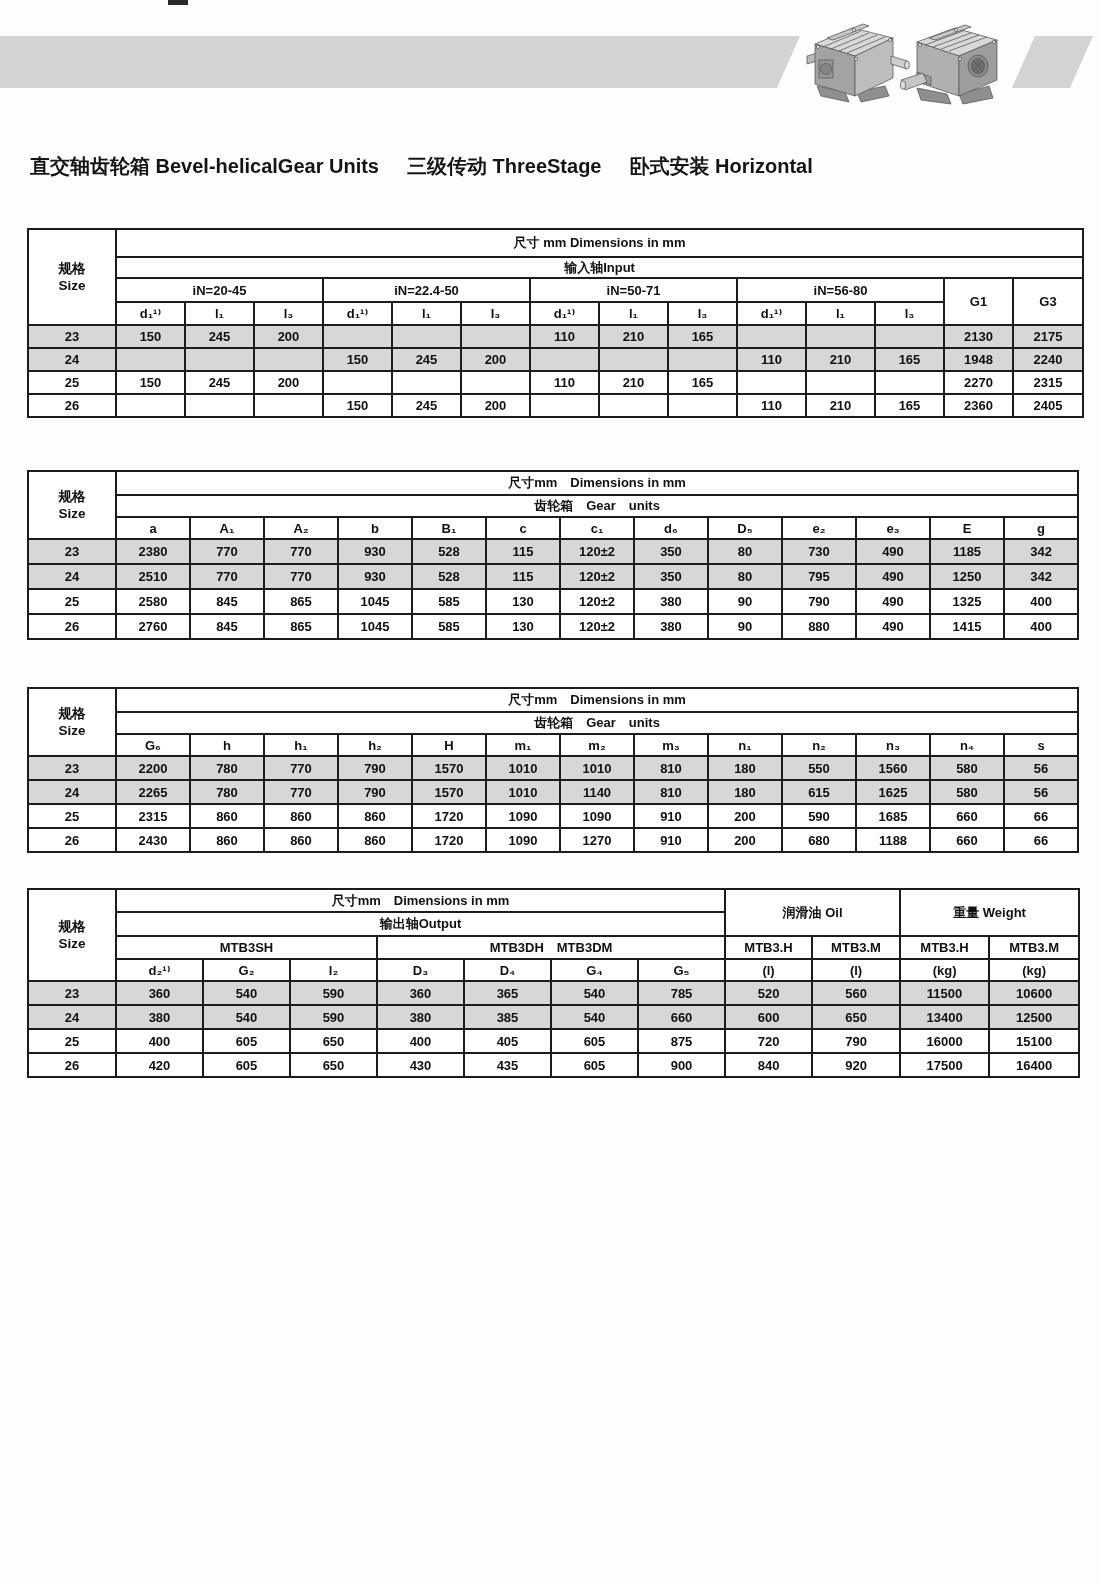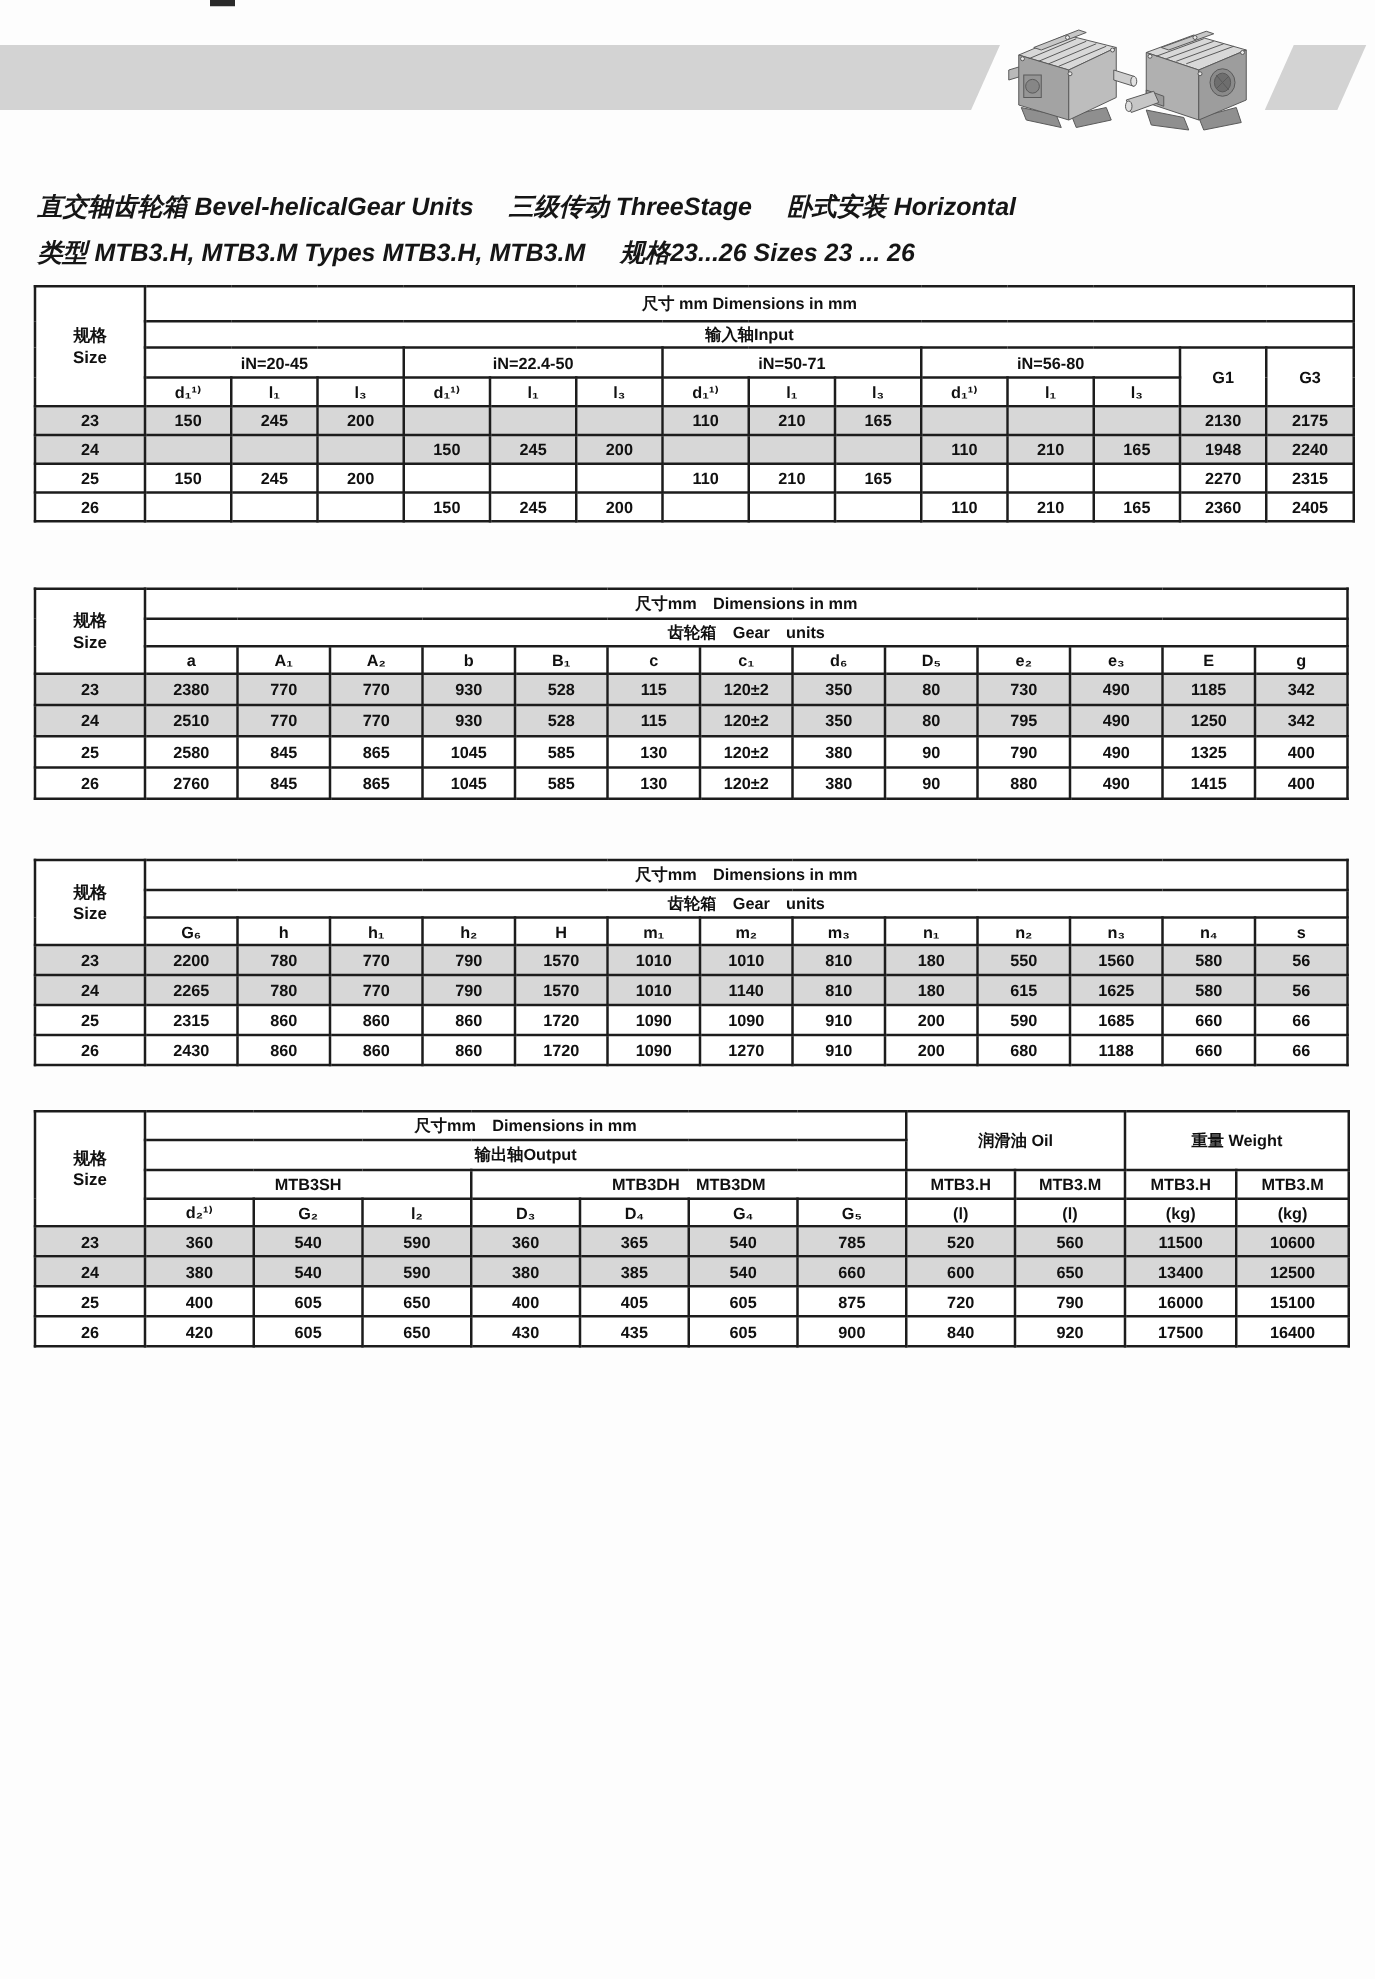--- a/index.html
+++ b/index.html
@@ -17,21 +17,21 @@
   .band-right { left:1035px; width:58px;  }
   .page-title {
     position:absolute; left:30px; top:44px; font-size:31px; line-height:36px;
     font-weight:bold; font-style:italic; letter-spacing:1px; color:#1c1c1c; white-space:nowrap;
   }
   .gearboxes { position:absolute; left:805px; top:16px; width:210px; height:100px; }
 
   
   .subtitle { position:absolute; left:30px; top:148px; font-size:20px; font-weight:bold; color:#151515; }
   .subtitle .line { height:37px; line-height:37px; white-space:nowrap; }
-  .subtitle .seg { margin-right:28px;font-style:italic; }
+  .subtitle .seg { margin-right:28px; }
   .subtitle .seg:last-child { margin-right:0; }
 
   
   table { position:absolute; border-collapse:collapse; table-layout:fixed; background:#ffffff; }
   th, td {
     border:2px solid #1c1c1c; text-align:center; vertical-align:middle;
     font-size:13px; font-weight:bold; color:#101010; padding:0 1px; overflow:hidden;
   }
   tbody tr:nth-child(-n+2) td { background:#d7d7d7; }
   .th-size { white-space:pre-line; line-height:17px; font-size:13.5px; }
@@ -113,23 +113,20 @@
       <circle cx="151" cy="14" r="1.6" fill="#e8e8e8"></circle>
       <circle cx="189" cy="26" r="1.6" fill="#e8e8e8"></circle>
       <circle cx="155" cy="43" r="1.6" fill="#e8e8e8"></circle>
     </g>
   </svg>
 
   <div class="subtitle">
     <div class="line">
       <span class="seg">直交轴齿轮箱 Bevel-helicalGear Units</span><span class="seg">三级传动 ThreeStage</span><span class="seg">卧式安装 Horizontal</span>
     </div>
-    <div class="line">
-      <span class="seg">类型 MTB3.H, MTB3.M Types MTB3.H, MTB3.M</span><span class="seg">规格23...26 Sizes 23 ... 26</span>
-    </div>
   </div>
 
   <table class="t1">
     <colgroup>
       <col style="width:88px">
       <col style="width:69px">
         <col style="width:69px">
         <col style="width:69px">
       <col style="width:69px">
         <col style="width:69px">

